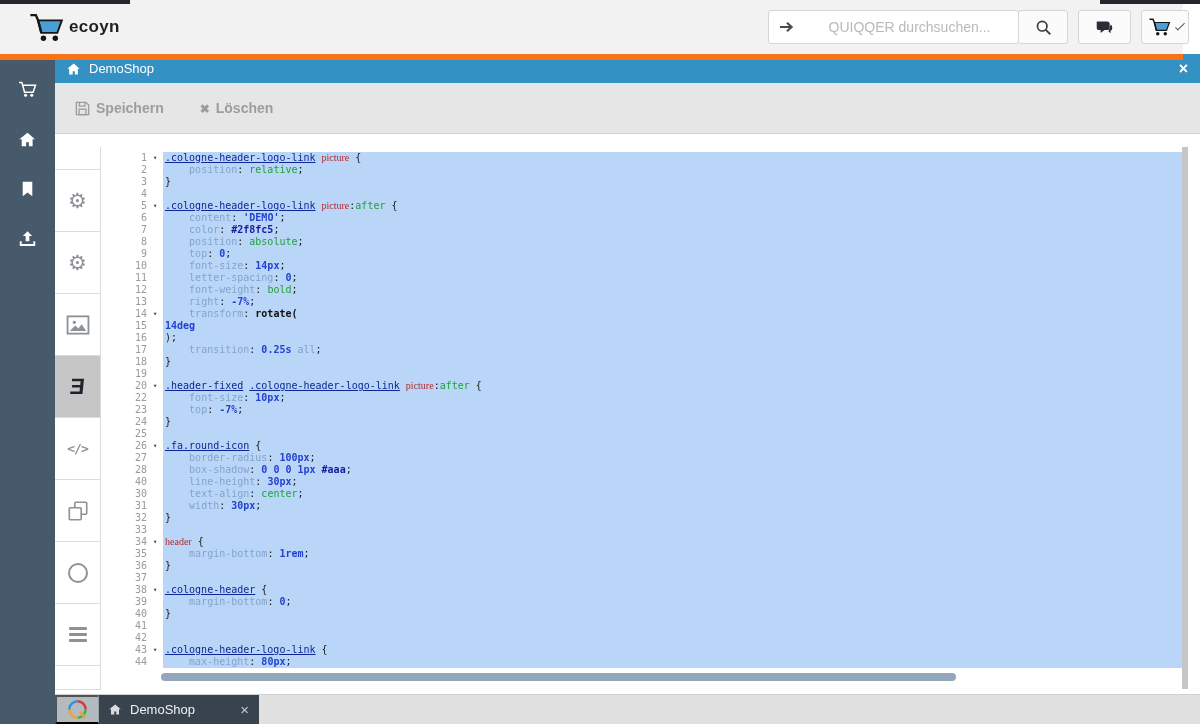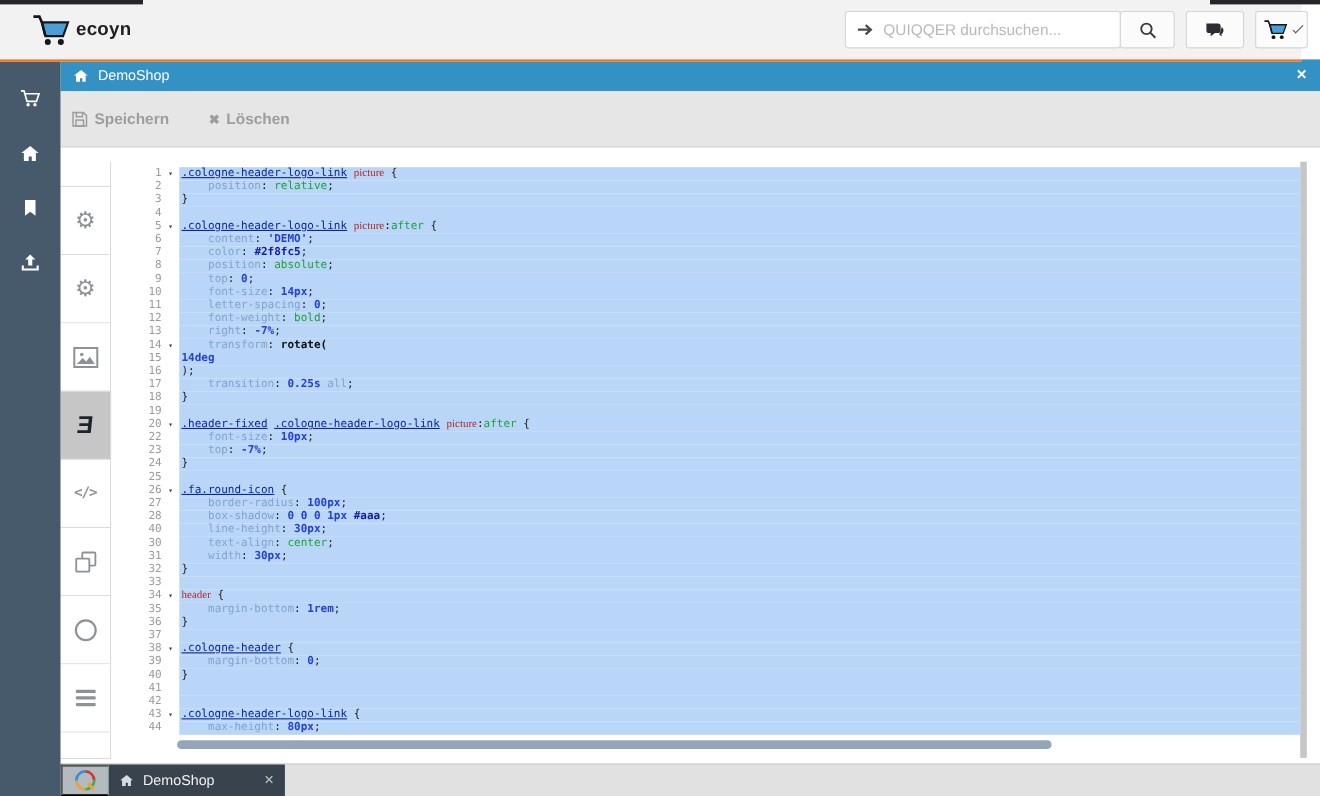--- a/index.html
+++ b/index.html
@@ -4,51 +4,51 @@
 <style>
   html,body{margin:0;padding:0;}
   body{width:1200px;height:724px;position:relative;overflow:hidden;background:#fff;
        font-family:"Liberation Sans",sans-serif;-webkit-font-smoothing:antialiased;}
   
   .edge{position:absolute;top:0;height:4px;background:#24262b;z-index:30;}
   .edge-l{left:0;width:130px;}
   .edge-r{left:1100px;width:100px;}
   
   .topbar{position:absolute;left:0;top:0;width:1183px;height:54px;background:#f2f2f3;
-          border-bottom:2px solid #f97316;z-index:5;}
+          border-bottom:6px solid #f97316;z-index:5;}
   .brand{position:absolute;left:28px;top:9px;height:36px;display:flex;align-items:center;gap:3px;cursor:pointer;}
   .brand-text{font-size:17px;color:#1f1f1f;font-weight:600;letter-spacing:.3px;}
   .menu{position:absolute;left:131px;top:0;height:54px;display:flex;align-items:center;column-gap:44px;}
   .menu-item{font-size:15px;color:#3f3f3f;cursor:pointer;}
   .search-box{position:absolute;left:768px;top:10px;width:251px;height:34px;background:#fff;
               border:1px solid #d5d5d5;border-radius:3px;display:flex;align-items:center;box-sizing:border-box;}
   .search-box .arrow{margin:0 7px 0 10px;display:flex;color:#4a4a4a;}
   .search-box input{flex:1;border:none;outline:none;font-size:14px;color:#444;background:transparent;
-                    font-family:"Liberation Sans",sans-serif;min-width:0;}
+                    font-family:"Liberation Sans",sans-serif;min-width:0;text-align:center;}
   .search-box input::placeholder{color:#b9b9b9;}
   .nav-btn{position:absolute;top:10px;height:34px;background:#fbfbfb;border:1px solid #d5d5d5;
            border-radius:3px;box-sizing:border-box;display:flex;align-items:center;justify-content:center;
            cursor:pointer;gap:4px;}
   .btn-search{left:1018px;width:50px;color:#3a3a3a;}
   .btn-chat{left:1078px;width:53px;color:#2a2d33;}
   .btn-cart{left:1141px;width:48px;}
   .chev{width:9px;height:9px;display:inline-block;border-right:1.5px solid #555;border-bottom:1.5px solid #555;
         transform:rotate(45deg) translate(-1px,-1px);margin-left:2px;}
   
   .rail-dark{position:absolute;left:0;top:54px;width:55px;height:670px;background:#475a6b;z-index:4;}
   .rail-icon{width:55px;height:50px;display:flex;align-items:center;justify-content:center;color:#fff;cursor:pointer;}
   .rail-icon:first-child{margin-top:10px;}
   
   .panel{position:absolute;left:55px;top:54px;width:1145px;height:640px;background:#fff;}
   .panel-title{height:29px;background:#3391c4;display:flex;align-items:center;padding:0 12px;color:#fff;}
   .panel-title .home{display:flex;margin-right:9px;color:#fff;}
   .panel-title .t{font-size:13px;}
   .panel-close{margin-left:auto;font-size:16px;line-height:16px;color:#fff;cursor:pointer;font-weight:bold;}
   .panel-toolbar{height:51px;background:#e6e6e7;border-bottom:1px solid #d2d2d2;display:flex;
-                 padding-left:10px;box-sizing:border-box;}
+                 padding-left:20px;box-sizing:border-box;}
   .tb-btn{display:flex;align-items:center;gap:6px;color:#9d9d9d;font-weight:bold;font-size:14px;
           margin-right:36px;cursor:default;}
   .tb-btn .xg{font-size:12px;line-height:12px;}
   .panel-body{position:absolute;left:0;top:93px;right:0;bottom:0;background:#fff;}
   
   .tool-rail{position:absolute;left:0;top:0;width:46px;}
   .rail-cell{height:61px;border-bottom:1px solid #dcdcdc;border-right:1px solid #dcdcdc;background:#fff;
              display:flex;align-items:center;justify-content:center;color:#8d9298;cursor:pointer;}
   .rail-cell.filler-top{height:22px;}
   .rail-cell.filler-bot{height:23px;border-bottom:1px solid #dcdcdc;}

